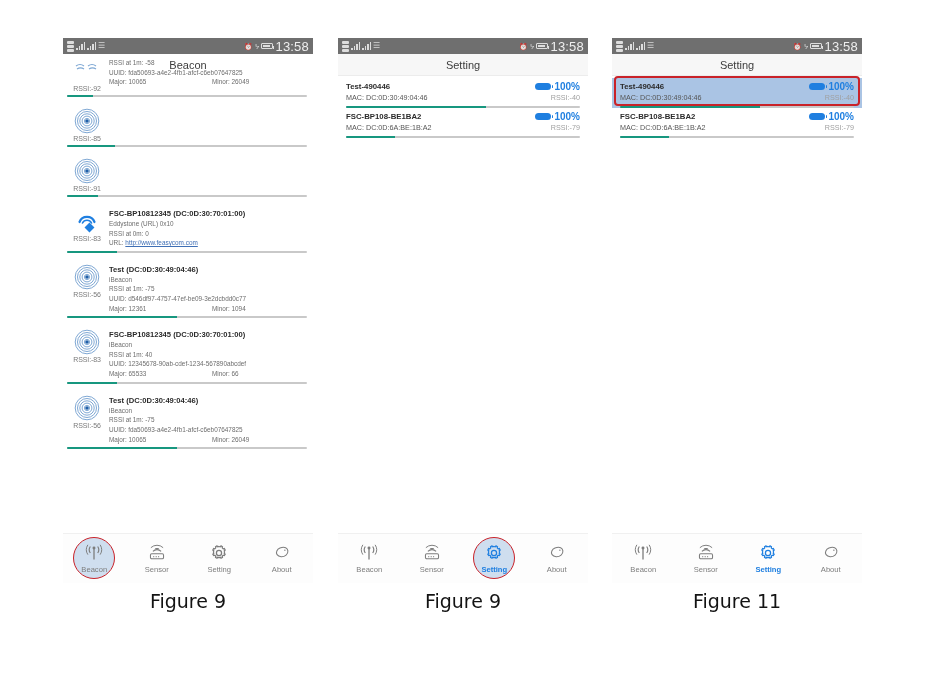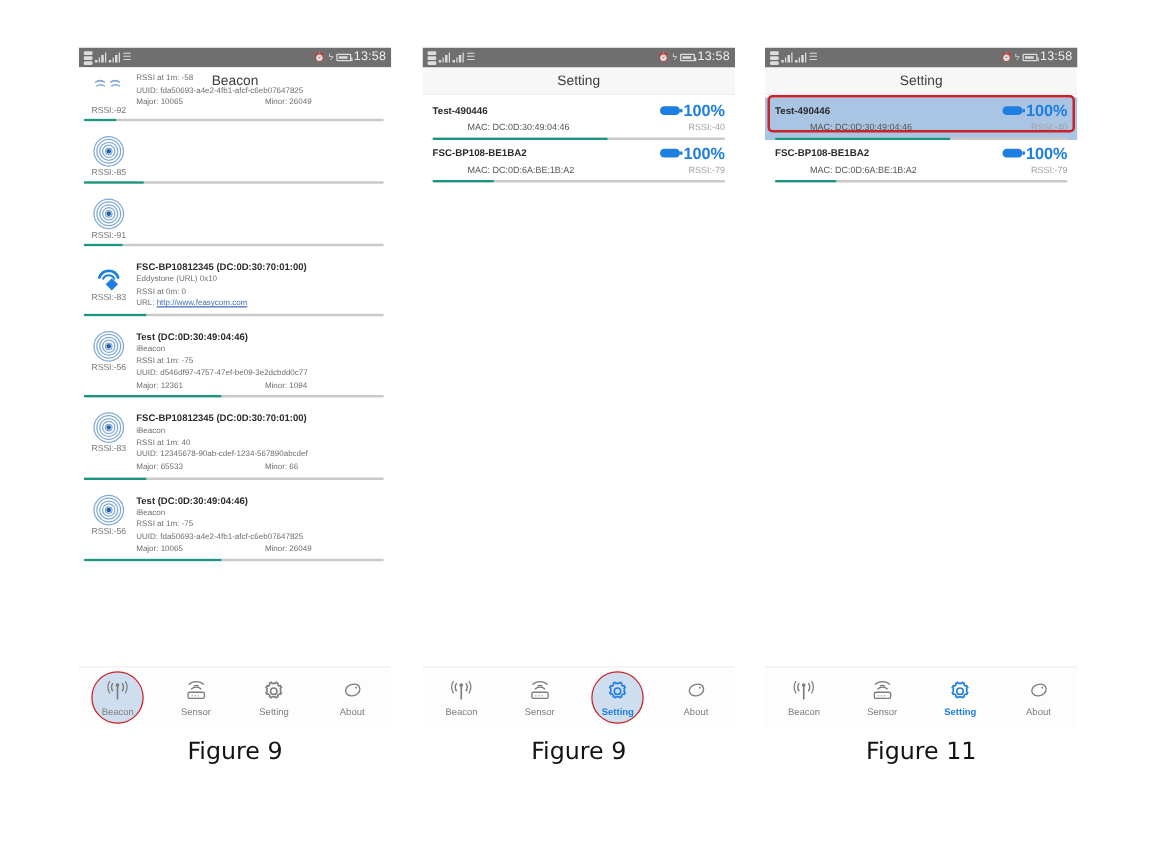--- a/index.html
+++ b/index.html
@@ -28,21 +28,21 @@
     background: #6f6f6f;
     display: flex;
     align-items: center;
     justify-content: space-between;
     padding: 0 4px;
     color: #e8e8e8;
     font-size: 7px;
     line-height: 1;
   }
   .sb-left, .sb-right { display: flex; align-items: center; gap: 2px; }
-  .sb-time { font-size: 10px; letter-spacing: .2px; color:#efefef; }
+  .sb-time { font-size: 13px; letter-spacing: .2px; color:#efefef; }
   .glyph { display:inline-block; opacity:.85; }
   .bars { display:inline-flex; align-items:flex-end; gap:1px; height:8px; }
   .bars i { display:block; width:1.5px; background:#ddd; }
   .bars i:nth-child(1){height:2px}
   .bars i:nth-child(2){height:4px}
   .bars i:nth-child(3){height:6px}
   .bars i:nth-child(4){height:8px}
   .simstack { display:inline-flex; flex-direction:column; gap:1px; }
   .simstack span { display:block; width:7px; height:3px; background:#ddd; border-radius:1px; }
   .wifi-ic { font-size:8px; }
@@ -99,23 +99,23 @@
   .slist { background:#fff; padding-top: 2px; }
   .srow { padding: 3px 8px 0 8px; position: relative; }
   .srow.selected { background:#aac4e4; }
   .srow-top { display:flex; align-items:center; justify-content:space-between; }
   .sname { font-size: 7.8px; font-weight:bold; color:#2b2b2b; }
   .sright { display:flex; align-items:center; gap:3px; }
   .pill {
     width:16px;height:7px;border-radius:4px;background:#1f7fe0;display:inline-block;position:relative;
   }
   .pill::after{content:"";position:absolute;right:-2px;top:2px;width:1.5px;height:3px;background:#1f7fe0;border-radius:1px;}
-  .pct { font-size:13px; font-weight:bold; color:#1f7fe0; }
+  .pct { font-size:10px; font-weight:bold; color:#1f7fe0; }
   .srow-bot { display:flex; align-items:center; justify-content:space-between; margin-top:1px; }
-  .smac { font-size:7.2px; color:#555;margin-left:28px; }
+  .smac { font-size:7.2px; color:#555; }
   .srssi { font-size:7.2px; color:#a0a0a0; }
   .sbar { height:2px; background:#c9c9c9; margin-top:4px; position:relative; overflow:hidden; border-radius:1px; }
   .sbar i { position:absolute; left:0; top:0; bottom:0; background:#17977f; display:block; }
 
   
   .navbar {
     position: absolute; left:0; right:0; bottom:0;
     height: 50px; background:#fdfdfd;
     display:flex; align-items:center;
     border-top: 1px solid #f0f0f0;

